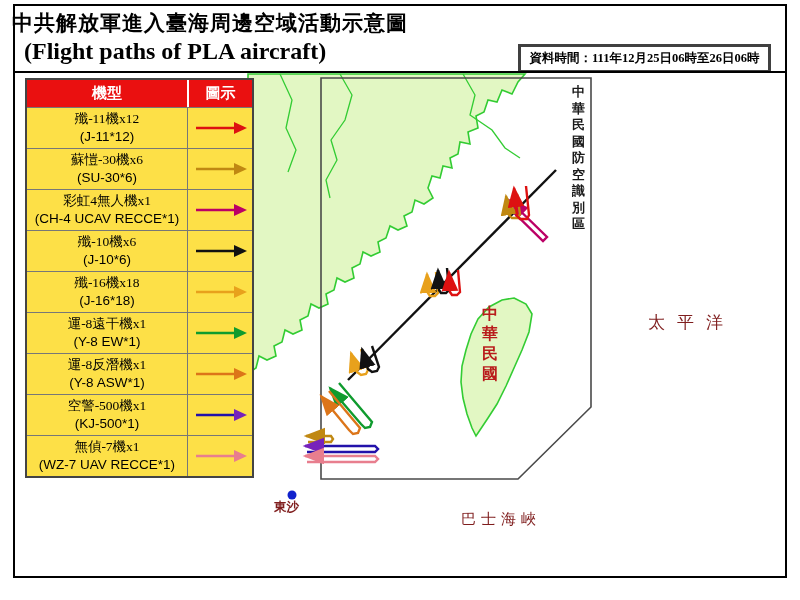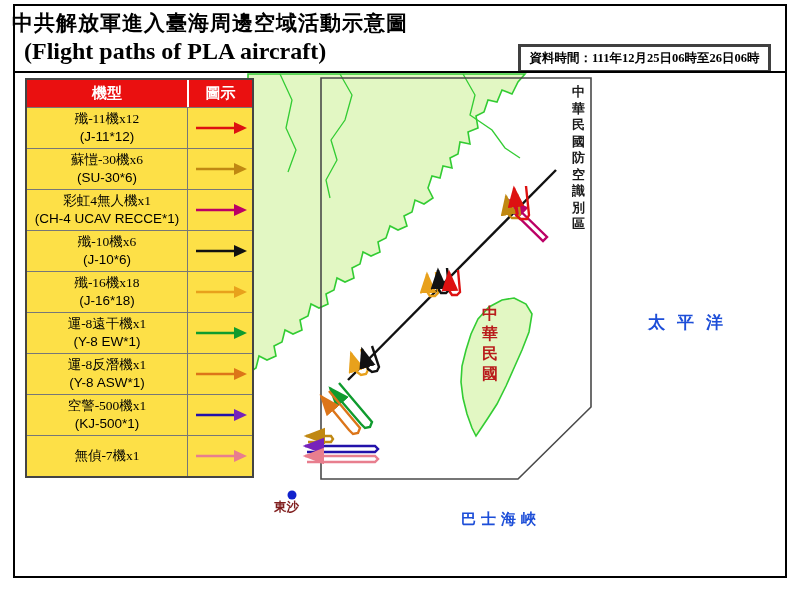--- a/index.html
+++ b/index.html
@@ -24,21 +24,21 @@
   .lrow{display:flex;height:40px;border-top:1.5px solid #777;}
   .lcell{display:flex;flex-direction:column;align-items:center;justify-content:center;}
   .lcell.name{width:160px;border-right:1.5px solid #777;line-height:18px;}
   .lcell.icon{flex:1;}
   .zh{font-size:13.5px;}
   .en{font-size:13.5px;font-family:"Liberation Sans",sans-serif;}
   
   .vlabel{position:absolute;width:1.15em;word-break:break-all;text-align:left;font-weight:bold;z-index:3;}
   #adiz-label{left:572px;top:84px;font-size:13px;line-height:16.5px;color:#1a1a1a;}
   #taiwan-label{left:482px;top:304px;font-size:16px;line-height:20px;color:#b91c1c;}
-  .sealabel{position:absolute;font-weight:bold;color:#1d4ed8;z-index:3;}
+  .sealabel{position:absolute;font-weight:normal;color:#7f1d1d;z-index:3;}
   #pacific-label{left:648px;top:311px;font-size:17px;letter-spacing:12px;}
   #bashi-label{left:461px;top:510px;font-size:15px;letter-spacing:5px;}
   #dongsha-label{position:absolute;left:274px;top:499px;font-size:12.5px;font-weight:bold;color:#7f1d1d;z-index:3;}
 </style>
 </head>
 <body>
 
 <div id="page">
   <div id="frame"></div>
 
@@ -217,20 +217,21 @@
       <div class="lcell icon">
           <svg width="60" height="20">
             <line x1="6" y1="10" x2="44" y2="10" stroke-width="2.5" stroke="#2211AA"></line>
             <polygon points="44,4 57,10 44,16" fill="#7722BB"></polygon>
           </svg>
         </div>
     </div>
     <div class="lrow">
       <div class="lcell name">
           <div class="zh">無偵-7機x1</div>
+          <div class="en">(WZ-7 UAV RECCE*1)</div>
         </div>
       <div class="lcell icon">
           <svg width="60" height="20">
             <line x1="6" y1="10" x2="44" y2="10" stroke-width="2.5" stroke="#E87E8E"></line>
             <polygon points="44,4 57,10 44,16" fill="#E87E8E"></polygon>
           </svg>
         </div>
     </div>
   </div>
 </div>

